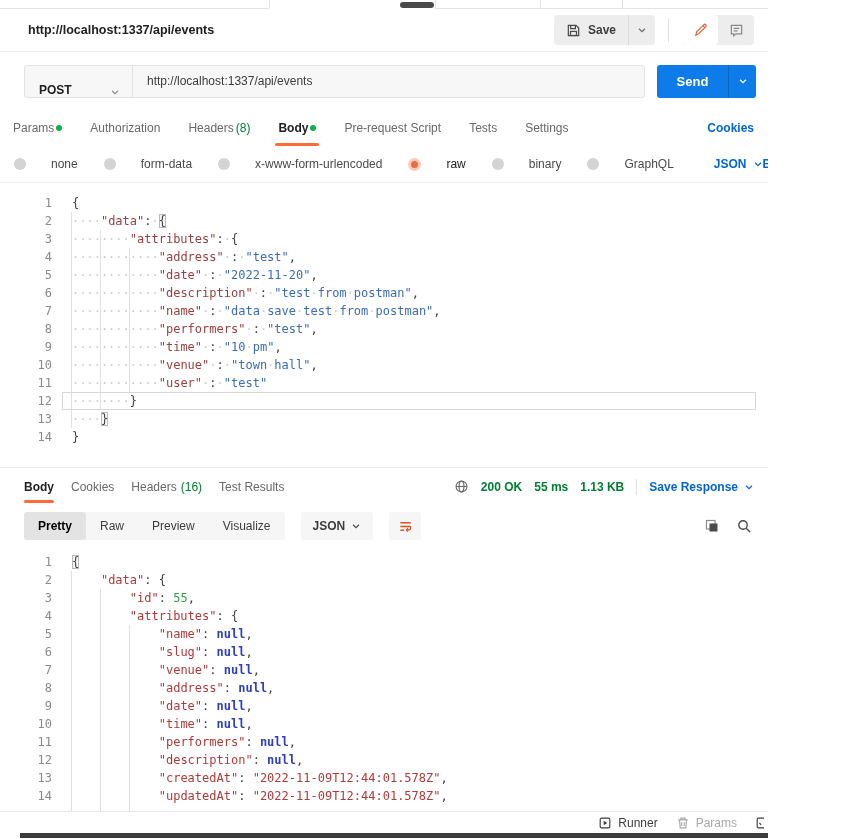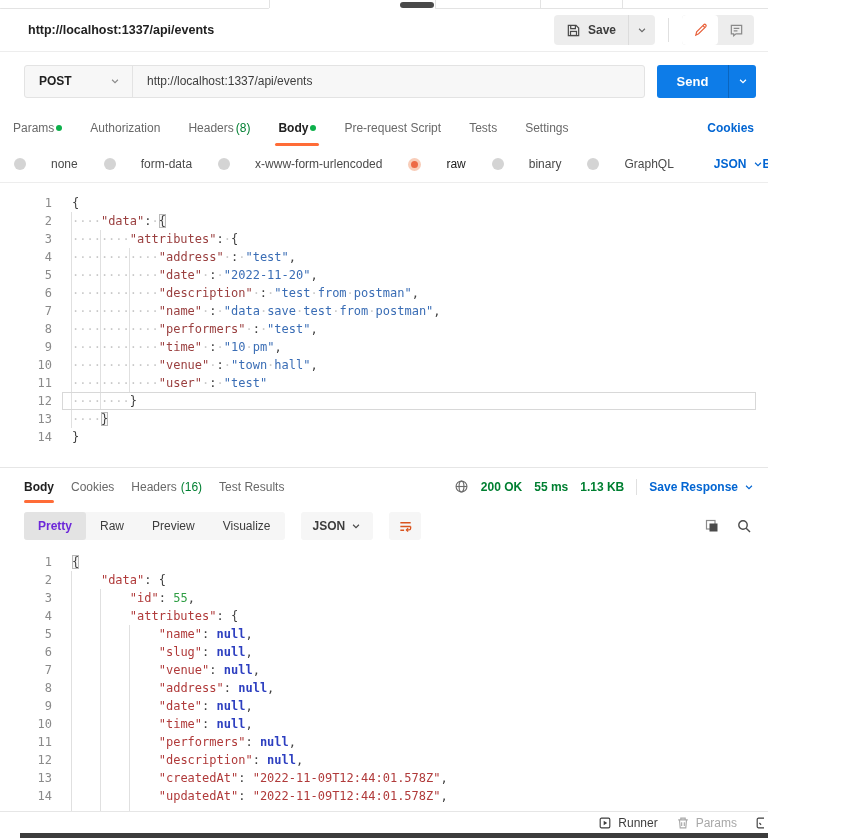--- a/index.html
+++ b/index.html
@@ -20,21 +20,21 @@
   .save-btn { display:flex; align-items:center; gap:7px; padding:0 12px; height:30px; color:#3d3d3d; font-weight:bold; cursor:pointer; }
   .group-div { width:1px; height:30px; background:#dcdcdc; }
   .chev-btn { width:26px; height:30px; display:flex; align-items:center; justify-content:center; color:#6b6b6b; cursor:pointer; }
   .vsep { width:1px; height:24px; background:#e0e0e0; margin:0 13px; }
   .edit-seg { width:36px; height:30px; background:#fff; border-radius:4px; display:flex; align-items:center; justify-content:center; }
   .comment-seg { width:36px; height:30px; display:flex; align-items:center; justify-content:center; color:#8a8a8a; }
 
   
   .urlrow { height:58px; display:flex; align-items:center; padding:0 12px 0 24px; background:#fff; }
   .urlbar { flex:1; display:flex; height:33px; background:#f7f7f7; border:1px solid #e3e3e3; border-radius:3px; }
-  .method { display:flex; align-items:center; width:107px; padding-left:14px; font-weight:bold; color:#212121; cursor:pointer; }
+  .method { display:flex; align-items:flex-end; width:107px; padding-left:14px; font-weight:bold; color:#212121; cursor:pointer; }
   .method .chev { margin-left:auto; margin-right:12px; color:#8a8a8a; }
   .urlbar .bardiv { width:1px; background:#e3e3e3; }
   .url-input { flex:1; border:none; background:transparent; padding-left:14px; font-family:"Liberation Sans",sans-serif; font-size:12px; color:#3d3d3d; outline:none; }
   .send { margin-left:12px; width:99px; height:33px; border-radius:3px; background:#0d7ce8; display:flex; color:#fff; overflow:hidden; cursor:pointer; }
   .send-main { flex:1; display:flex; align-items:center; justify-content:center; font-weight:bold; font-size:13px; }
   .send-div { width:1px; background:rgba(0,0,0,0.18); }
   .send-chev { width:27px; display:flex; align-items:center; justify-content:center; }
 
   
   .reqtabs { height:36px; display:flex; align-items:stretch; padding-left:13px; background:#fff; }
@@ -87,21 +87,21 @@
   .ptab.active::after { content:""; position:absolute; left:0; right:0; bottom:2px; height:3px; background:#ff6c37; border-radius:2px; }
   .resp-meta { margin-left:auto; margin-right:14px; display:flex; align-items:center; gap:12px; }
   .green { color:#007f31; font-weight:bold; }
   .meta-div { width:1px; height:16px; background:#e0e0e0; }
   .save-resp { display:flex; align-items:center; gap:6px; color:#0265d2; font-weight:bold; cursor:pointer; }
 
   
   .resptoolbar { height:42px; display:flex; align-items:center; padding-left:24px; background:#fff; }
   .segmented { display:flex; background:#f6f6f6; border-radius:3px; height:28px; }
   .seg { display:flex; align-items:center; padding:0 14px; color:#3d3d3d; cursor:pointer; border-radius:3px; }
-  .seg.active { background:#e3e3e3; font-weight:bold; color:#6d28d9; }
+  .seg.active { background:#e3e3e3; font-weight:bold; color:#000000; }
   .tool-btn { display:flex; align-items:center; gap:6px; height:28px; padding:0 12px; background:#f6f6f6; border-radius:3px; margin-left:16px; color:#3d3d3d; font-weight:bold; cursor:pointer; }
   .wrap-btn { width:32px; height:28px; padding:0; justify-content:center; color:#d9531e; }
   .toolbar-right { margin-left:auto; margin-right:16px; display:flex; align-items:center; gap:16px; color:#4a4a4a; }
   .toolbar-right > * { cursor:pointer; }
 
   
   .footer { height:22px; border-top:1px solid #e6e6e6; display:flex; align-items:center; justify-content:flex-end; gap:18px; padding-right:4px; background:#fff; }
   .foot-item { display:flex; align-items:center; gap:6px; color:#3d3d3d; cursor:pointer; white-space:nowrap; }
   .foot-item.disabled { color:#a8a8a8; }
   .foot-cut { width:9px; overflow:hidden; flex:0 0 9px; color:#3d3d3d; }

